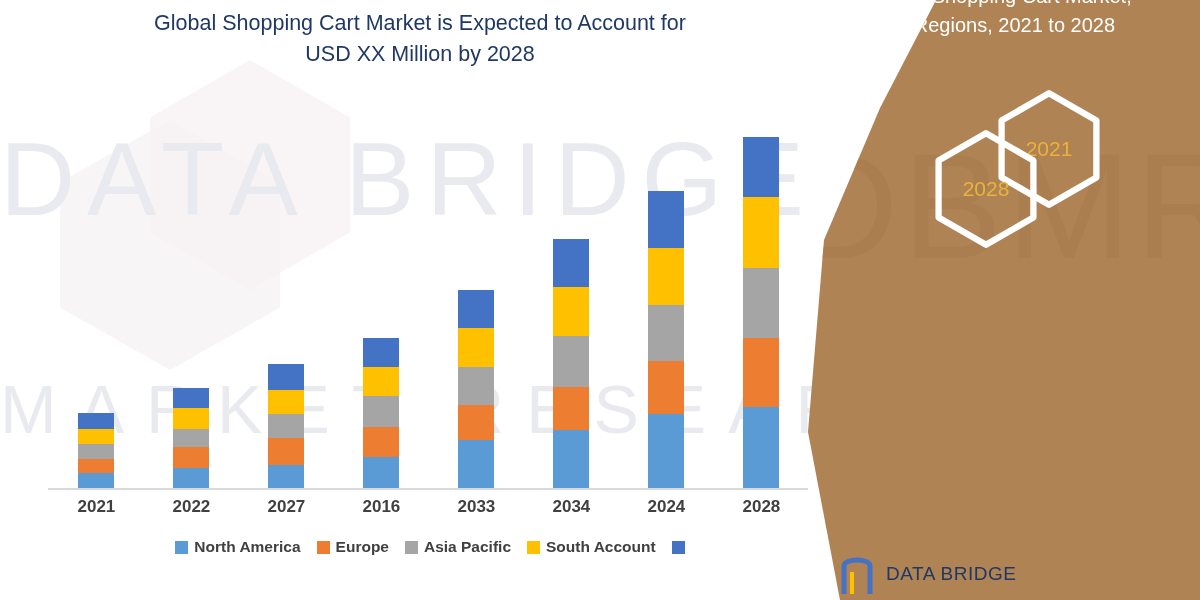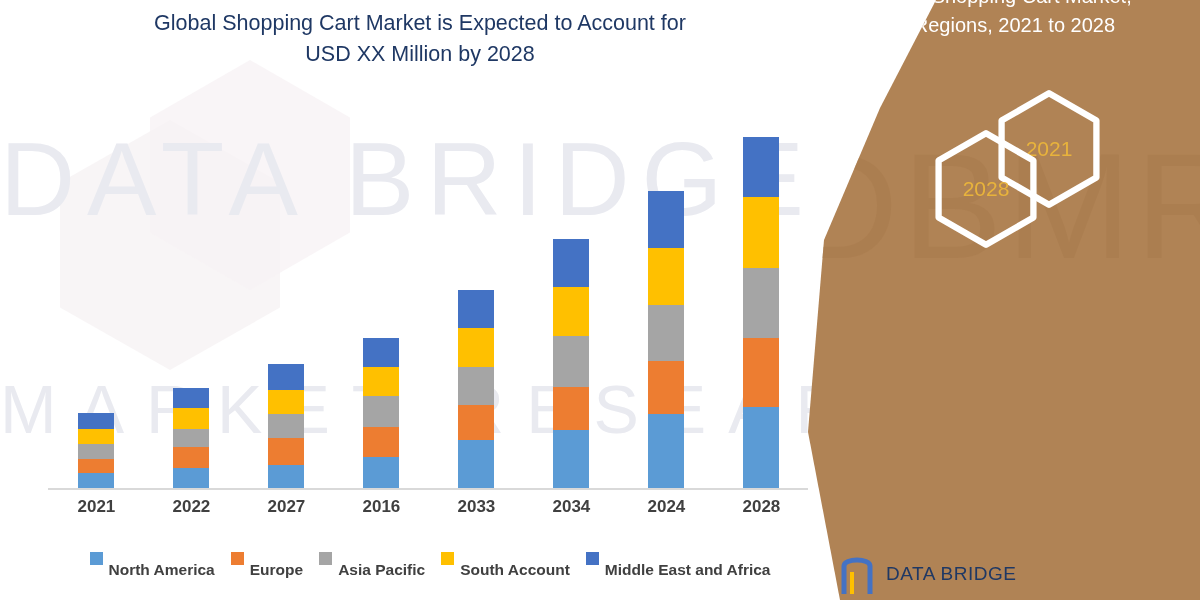--- a/index.html
+++ b/index.html
@@ -70,21 +70,21 @@
     width: 36px; text-align: center;
     font-size: 17px; font-weight: bold; color: #404040;
   }
 
   .legend {
     position: absolute; left: 40px; top: 538px; width: 780px;
     display: flex; justify-content: center; align-items: center; gap: 16px;
   }
   .legend-item { display: flex; align-items: center; gap: 6px; }
   .legend-swatch { width: 13px; height: 13px; display: inline-block; }
-  .legend-label { font-size: 15.5px; font-weight: bold; color: #404040; white-space: nowrap; margin-top: 23px; }
+  .legend-label { font-size: 15.5px; font-weight: bold; color: #404040; white-space: nowrap; }
 
   
   .panel {
     position: absolute; top: 0; left: 800px; width: 400px; height: 600px;
     background: #b08355;
     clip-path: polygon(34% 0%, 100% 0%, 100% 100%, 10% 100%, 2% 72%, 6% 40%, 20% 18%);
     overflow: hidden;
   }
   .panel-wm {
     position: absolute; left: -10px; top: 120px;
@@ -226,21 +226,20 @@
       <div class="legend-item">
         <span class="legend-swatch" style="background: rgb(165, 165, 165);"></span>
         <span class="legend-label">Asia Pacific</span>
       </div>
       <div class="legend-item">
         <span class="legend-swatch" style="background: rgb(255, 192, 0);"></span>
         <span class="legend-label">South Account</span>
       </div>
       <div class="legend-item">
         <span class="legend-swatch" style="background: rgb(68, 114, 196);"></span>
-        <span class="legend-label">Middle East and Africa</span>
       </div>
     </div>
 
   <div class="panel">
     <div class="panel-wm">DBMR</div>
     <div class="panel-title">
       <div>Global Shopping Cart Market,</div>
       <div>By Regions, 2021 to 2028</div>
     </div>
     <div class="hexes">

